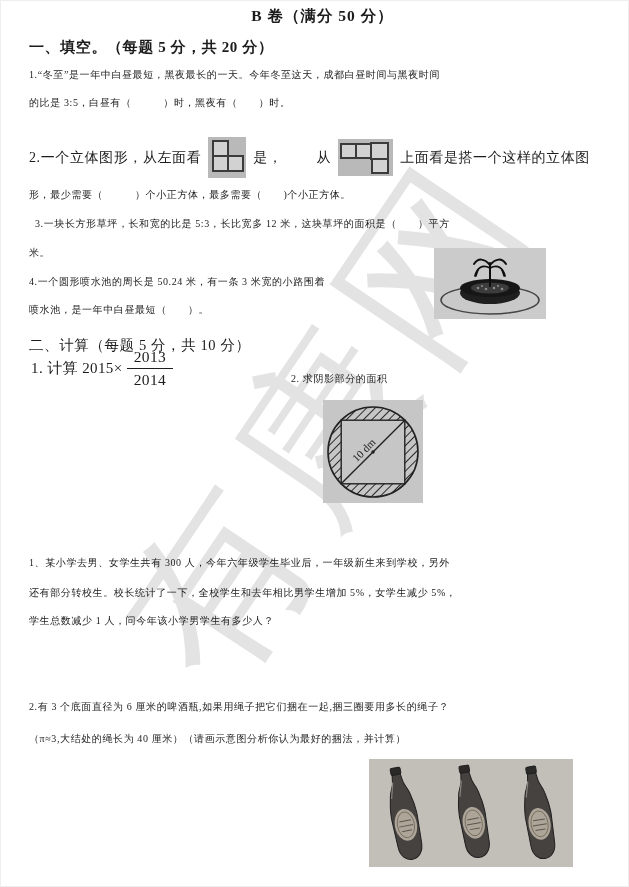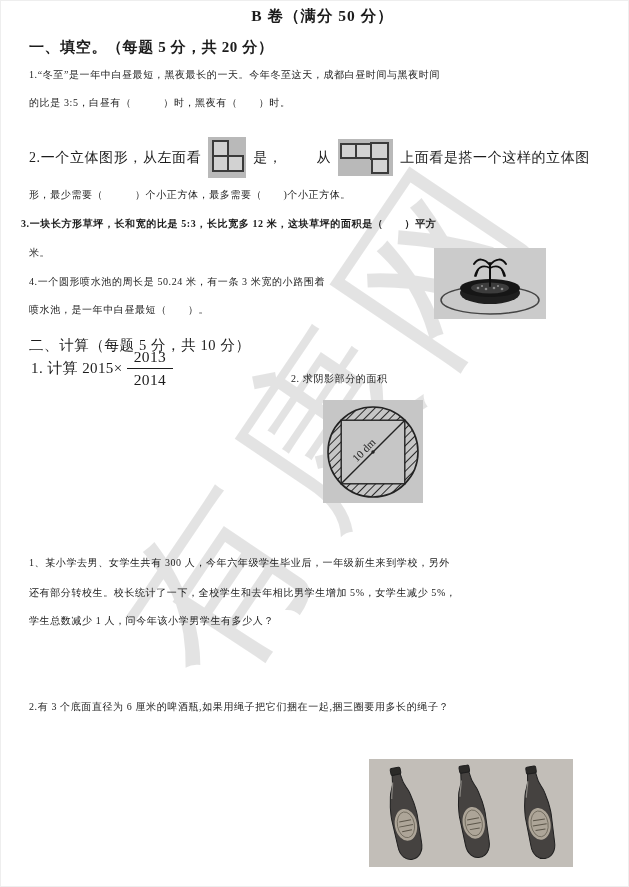--- a/index.html
+++ b/index.html
@@ -54,21 +54,21 @@
       <rect x="0" y="0" width="55" height="37" fill="#b9b9b9"></rect>
       <rect x="3" y="5" width="15" height="14" fill="#d2d2d2" stroke="#3b3b3b" stroke-width="2"></rect>
       <rect x="18" y="5" width="15" height="14" fill="#d2d2d2" stroke="#3b3b3b" stroke-width="2"></rect>
       <rect x="33" y="4" width="17" height="16" fill="#d2d2d2" stroke="#3b3b3b" stroke-width="2"></rect>
       <rect x="34" y="20" width="16" height="14" fill="#d2d2d2" stroke="#3b3b3b" stroke-width="2"></rect>
     </svg>
     <span class="gap-sm">上面看是搭一个这样的立体图</span>
   </div>
   <div class="t" style="left:28px;top:185px;">形，最少需要（　　　）个小正方体，最多需要（　　)个小正方体。</div>
 
-  <div class="t" style="left:20px;top:214px;font-weight:bold;">3.一块长方形草坪，长和宽的比是 5:3，长比宽多 12 米，这块草坪的面积是（　　）平方</div>
+  <div class="t" style="left:34px;top:214px;">3.一块长方形草坪，长和宽的比是 5:3，长比宽多 12 米，这块草坪的面积是（　　）平方</div>
   <div class="t" style="left:28px;top:243px;">米。</div>
   <div class="t" style="left:28px;top:272px;">4.一个圆形喷水池的周长是 50.24 米，有一条 3 米宽的小路围着</div>
   <div class="t" style="left:28px;top:300px;">喷水池，是一年中白昼最短（　　）。</div>
 
   <svg class="fig" style="left:433px;top:247px;" width="112" height="71" viewBox="0 0 112 71">
     <rect x="0" y="0" width="112" height="71" fill="#cbcbcb"></rect>
     <ellipse cx="56" cy="52" rx="49" ry="14" fill="#c9c9c9" stroke="#444444" stroke-width="1.5"></ellipse>
     <ellipse cx="56" cy="45" rx="30" ry="11" fill="#1f1f1f"></ellipse>
     <ellipse cx="56" cy="40" rx="30" ry="9" fill="#161616"></ellipse>
     <ellipse cx="56" cy="40" rx="19" ry="5.5" fill="#3c3c3c"></ellipse>
@@ -115,20 +115,21 @@
     <rect x="18.2" y="20.2" width="63.6" height="63.6" fill="#c6c6c6" stroke="#222222" stroke-width="1.4"></rect>
     <line x1="18.2" y1="83.8" x2="81.8" y2="20.2" stroke="#222222" stroke-width="1.4"></line>
     <circle cx="50" cy="52" r="1.7" fill="#222222"></circle>
     <text x="31" y="48" transform="rotate(-45 50 52)" font-size="11" fill="#222222" font-family="Liberation Serif, serif">10 dm</text>
   </svg>
 
   <div class="t" style="left:28px;top:553px;">1、某小学去男、女学生共有 300 人，今年六年级学生毕业后，一年级新生来到学校，另外</div>
   <div class="t" style="left:28px;top:583px;">还有部分转校生。校长统计了一下，全校学生和去年相比男学生增加 5%，女学生减少 5%，</div>
   <div class="t" style="left:28px;top:611px;">学生总数减少 1 人，问今年该小学男学生有多少人？</div>
   <div class="t" style="left:28px;top:697px;">2.有 3 个底面直径为 6 厘米的啤酒瓶,如果用绳子把它们捆在一起,捆三圈要用多长的绳子？</div>
+  <div class="t" style="left:28px;top:729px;">（π≈3,大结处的绳长为 40 厘米）（请画示意图分析你认为最好的捆法，并计算）</div>
 
   <svg class="fig" style="left:368px;top:758px;" width="204" height="108" viewBox="0 0 204 108">
     <defs>
       <g id="bottle">
         <path d="M13 8 L21 8 L22 15 C22 20 26 24 27 30 L29 40 C29.5 44 30 48 30 52 L29 80 C29 90 23 95 17 95 C11 95 5 90 5 80 L4 52 C4 48 4.5 44 5 40 L7 30 C8 24 12 20 12 15 Z" fill="#454240" stroke="#1f1f1f" stroke-width="1"></path>
         <rect x="12" y="2" width="10" height="7" rx="1.5" fill="#2b2a28" stroke="#1f1f1f" stroke-width="1"></rect>
         <ellipse cx="17" cy="60" rx="11" ry="16" fill="#b6ae9f" opacity="0.92"></ellipse>
         <ellipse cx="17" cy="60" rx="8.5" ry="13" fill="none" stroke="#6b6558" stroke-width="0.8"></ellipse>
         <path d="M11 56 H23 M10 61 H24 M12 66 H22" stroke="#5c564a" stroke-width="1"></path>
         <path d="M12 16 C11 22 9 26 8 32" stroke="#8a8782" stroke-width="1.2" fill="none"></path>

